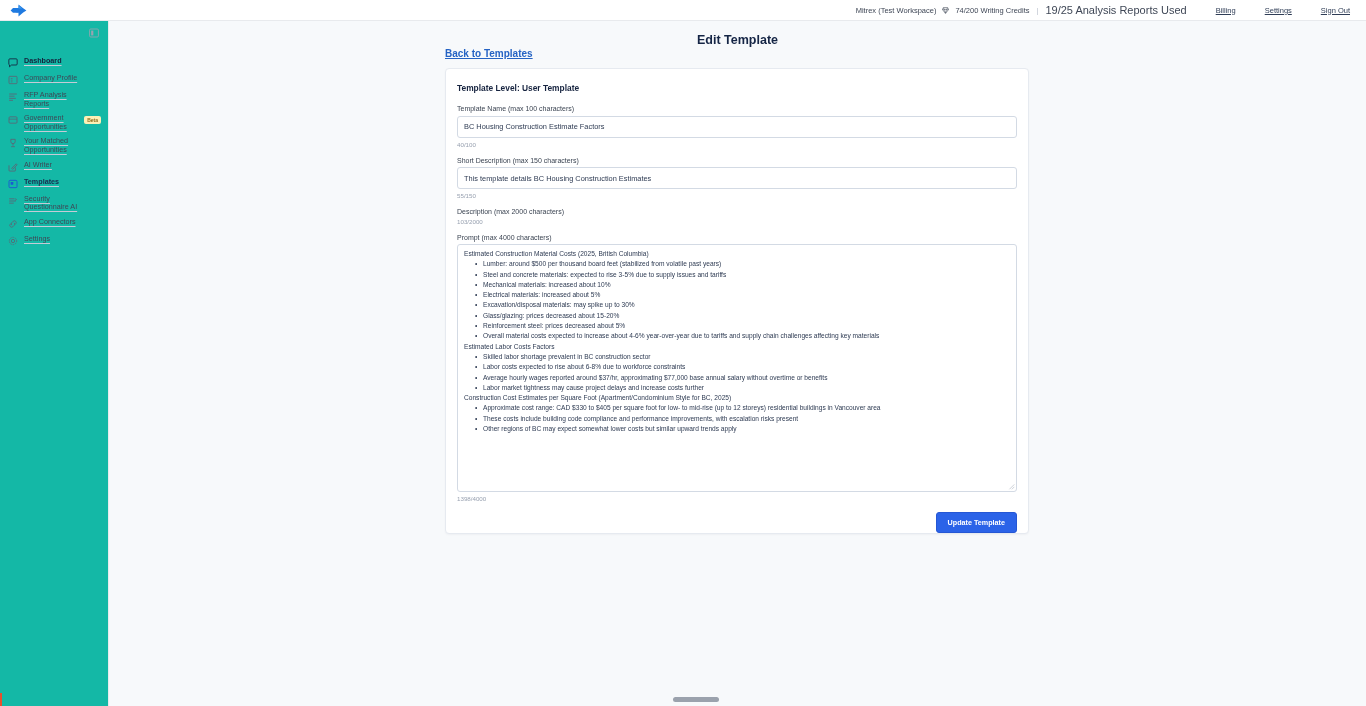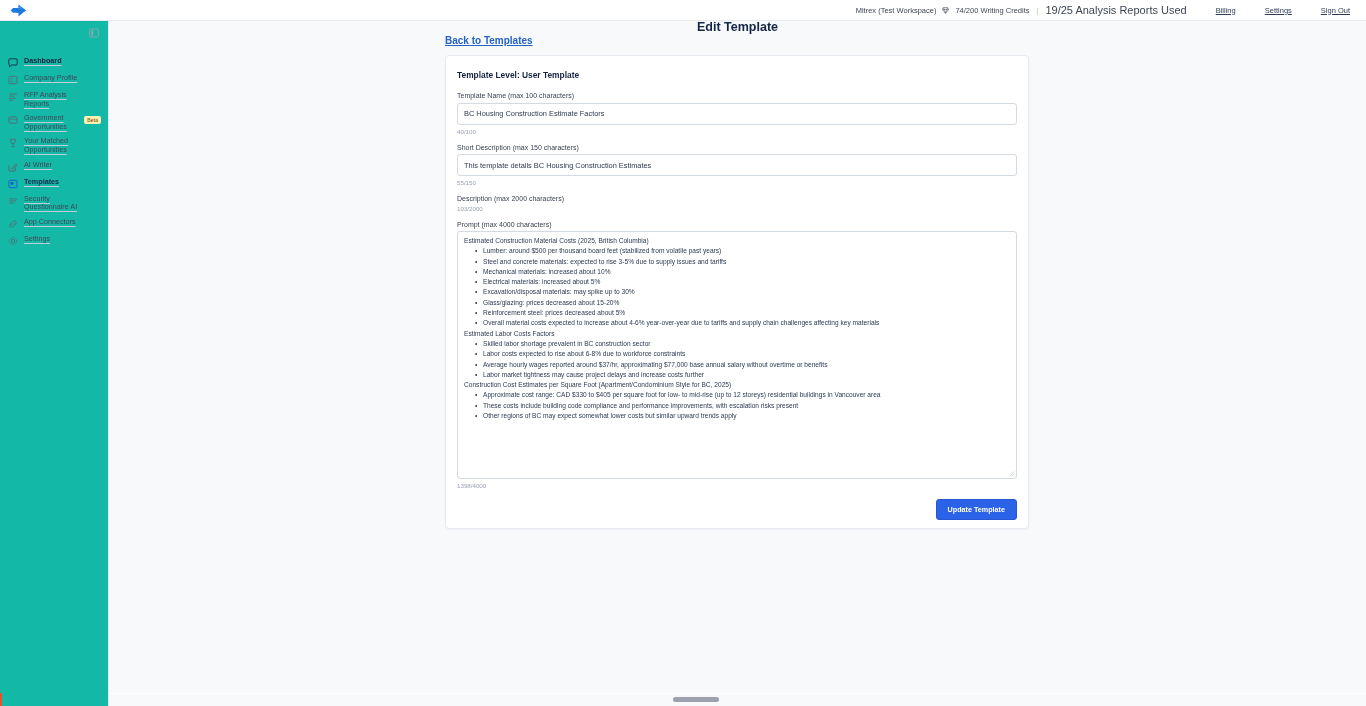--- a/index.html
+++ b/index.html
@@ -99,21 +99,21 @@
     color: #8a6d1f;
     font-size: 5px;
     font-weight: bold;
     border-radius: 2px;
     padding: 1px 3px;
     line-height: 6px;
   }
 
   
   .main {
-    position: absolute; top: 8px; left: 109px;
+    position: absolute; top: 21px; left: 109px;
     width: 1257px; height: 685px;
     background: #f7f9fb;
     overflow: hidden;
   }
   .page-title {
     text-align: center;
     font-size: 12.5px;
     font-weight: bold;
     color: #152545;
     margin-top: 12px;
@@ -129,21 +129,21 @@
   }
 
   
   .card {
     position: absolute;
     top: 47px; left: 336px;
     width: 584px;
     background: #ffffff;
     border: 1px solid #e6eaf0;
     border-radius: 4px;
-    padding: 14px 11px 8px 11px;
+    padding: 14px 11px 0 11px;
     box-shadow: 0 1px 2px rgba(16,24,40,0.04);
   }
   .card-title {
     font-size: 8.4px;
     font-weight: bold;
     color: #16233f;
     margin-bottom: 12px;
   }
   .field-label {
     font-size: 7px;

